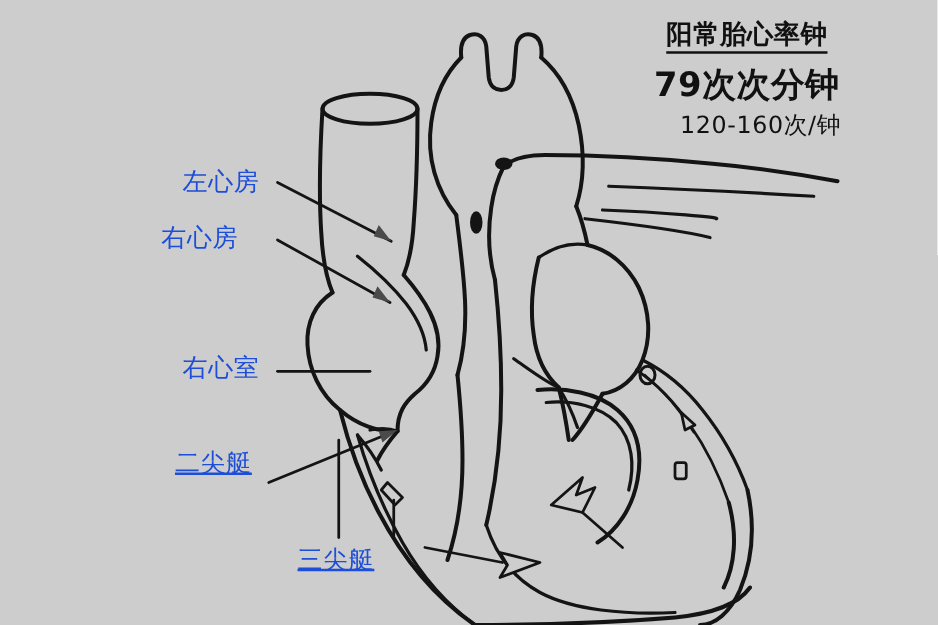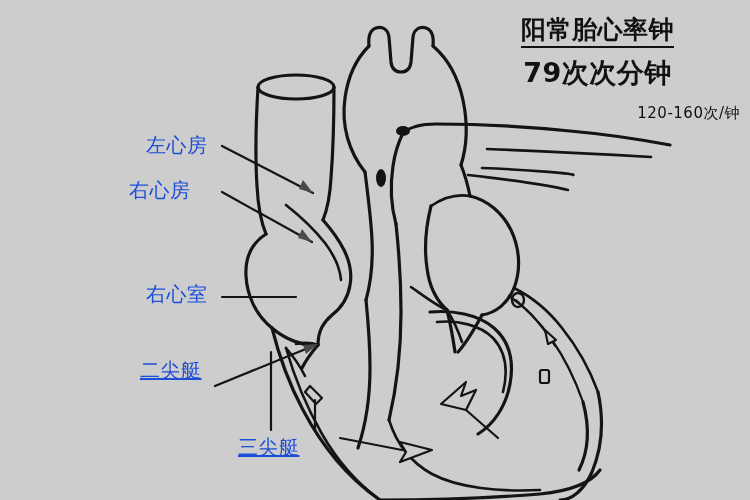--- a/index.html
+++ b/index.html
@@ -39,40 +39,40 @@
 
   #annotation-block {
     position: absolute;
     left: 455px;
     top: 14px;
     width: 285px;
     text-align: center;
     color: #111111;
   }
   #annotation-title {
-    font-size: 25px;
+    font-size: 21px;
     font-weight: bold;
     line-height: 1.25;
     display: inline-block;
     border-bottom: 2px solid #111111;
     padding-bottom: 1px;
     letter-spacing: 0.5px;
   }
   #annotation-rate {
     font-size: 27px;
     font-weight: bold;
     margin-top: 7px;
     letter-spacing: 0.5px;
   }
   #annotation-range {
-    font-size: 15px;
+    font-size: 19px;
     font-weight: normal;
-    margin-top: 13px;
-    letter-spacing: 0.5px;
-    text-align: right;
+    margin-top: 1px;
+    letter-spacing: 0.5px;
+    text-align: center;
     padding-left: 22px;
   }
 </style>
 </head>
 <body>
 
 <div id="canvas">
 
   <svg id="diagram-svg" viewBox="0 0 750 500">
     <defs>

